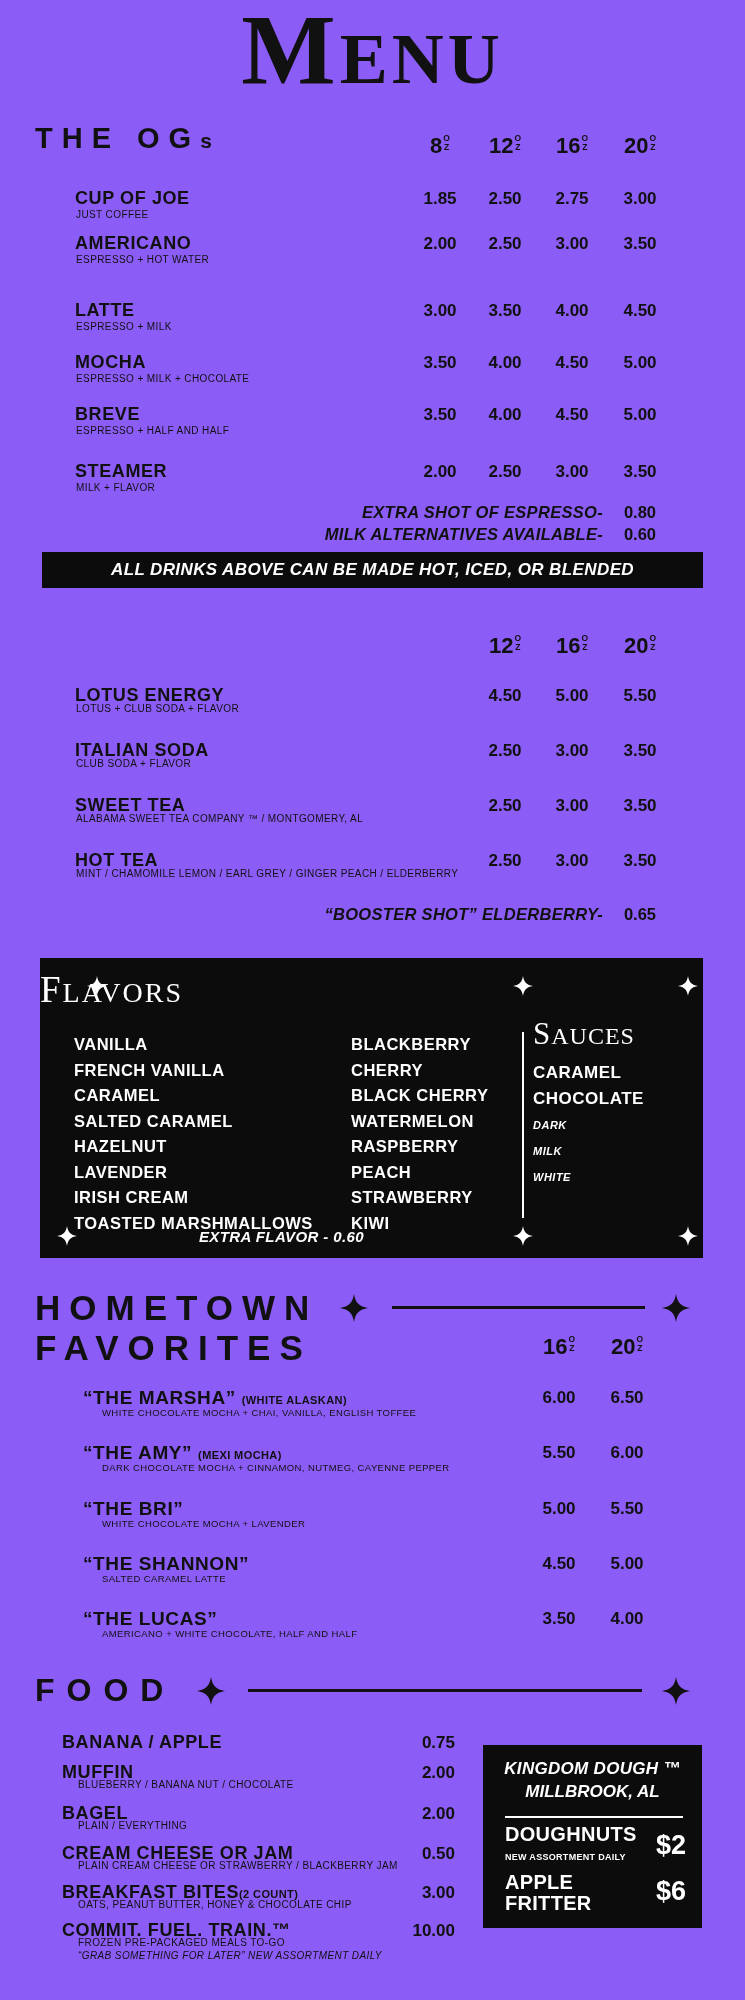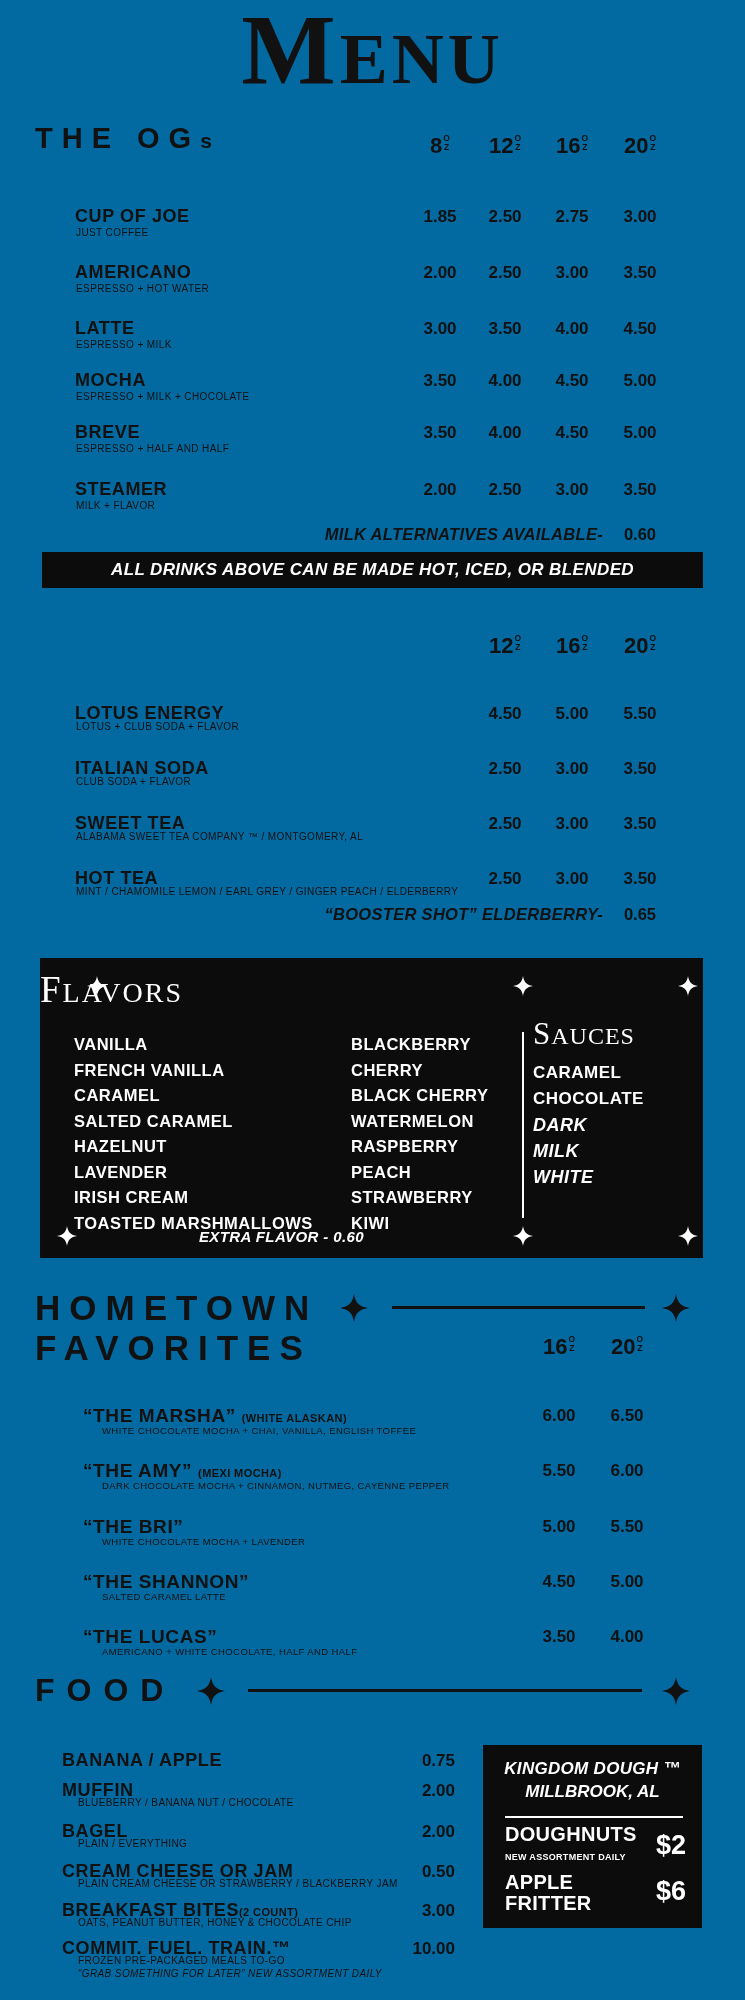--- a/index.html
+++ b/index.html
@@ -1,31 +1,31 @@
 <!DOCTYPE html>
 <html><head>
 <meta charset="utf-8">
 <style>
   html,body{margin:0;padding:0;background:#ffffff;}
-  .page{position:relative;width:745px;height:2000px;background:#0369a1;color:#111111;
+  .page{position:relative;width:745px;height:2000px;background:#8b5cf6;color:#111111;
         font-family:"Liberation Sans",sans-serif;overflow:hidden;}
   
   .menu-title{position:absolute;top:2px;left:0;width:745px;text-align:center;
       font-family:"Liberation Serif",serif;font-weight:bold;font-size:72px;letter-spacing:4px;line-height:96px;}
   .menu-title .cap{font-size:100px;}
   
   .sec-head{position:absolute;font-weight:bold;font-size:29px;letter-spacing:9px;white-space:nowrap;}
   .sec-head .small-s{font-size:21px;letter-spacing:2px;}
   .big-head{position:absolute;font-weight:bold;font-size:35px;letter-spacing:9px;white-space:nowrap;}
   
   .size{position:absolute;width:62px;text-align:center;font-weight:bold;font-size:22px;white-space:nowrap;}
   .oz{display:inline-flex;flex-direction:column;vertical-align:top;margin-left:1px;padding-top:1px;}
   .oz i{font-style:normal;font-weight:bold;font-size:8.5px;line-height:8.5px;}
   
-  .row{position:absolute;left:0;width:745px;height:40px;margin-top:18px;}
+  .row{position:absolute;left:0;width:745px;height:40px;}
   .iname{position:absolute;left:75px;top:0;font-weight:bold;font-size:18px;letter-spacing:.6px;white-space:nowrap;}
   .itag{font-weight:bold;font-size:11px;letter-spacing:.4px;}
   .idesc{position:absolute;left:76px;top:21px;font-size:10px;letter-spacing:.4px;white-space:nowrap;}
   .pc{position:absolute;top:1px;width:62px;text-align:center;font-weight:bold;font-size:17px;}
   .c1{left:409px}.c2{left:474px}.c3{left:541px}.c4{left:609px}
   .h1{left:528px}.h2{left:596px}
   
   .hm .iname{left:83px;font-size:19px;}
   .hm .idesc{left:102px;top:20px;font-size:9.5px;}
   
@@ -51,21 +51,21 @@
   .fl-col{position:absolute;top:74px;font-weight:bold;font-size:16.5px;line-height:25.5px;letter-spacing:.5px;white-space:nowrap;margin-left:6px;}
   .fl-col1{left:28px;}
   .fl-col2{left:305px;}
   .fl-extra{position:absolute;left:0;top:270px;width:483px;text-align:center;
             font-weight:bold;font-style:italic;font-size:15px;letter-spacing:.4px;}
   .fl-divider{position:absolute;left:482px;top:74px;width:2px;height:186px;background:#ffffff;}
   .sauces{position:absolute;left:493px;top:58px;width:160px;text-align:left;}
   .sa-title{font-family:"Liberation Serif",serif;font-size:24px;letter-spacing:1px;}
   .sa-title .cap{font-size:31px;}
   .sa-item{font-weight:bold;font-size:17px;line-height:26px;letter-spacing:.5px;}
-  .sa-var{font-weight:bold;font-style:italic;font-size:18px;line-height:26px;letter-spacing:.5px;}
+  .sa-var{font-weight:bold;font-style:italic;font-size:11px;line-height:26px;letter-spacing:.5px;}
   .sa-items{margin-top:8px;}
   
   .sparkle{position:absolute;}
   .sparkle path{fill:#111111;}
   .sparkle.w path{fill:#ffffff;}
   .rule{position:absolute;height:3px;background:#111111;}
   
   .kbox{position:absolute;left:483px;top:1745px;width:219px;height:183px;background:#0c0c0c;color:#ffffff;}
   .k1{position:absolute;left:0;top:14px;width:219px;text-align:center;font-weight:bold;font-style:italic;font-size:17px;letter-spacing:.3px;white-space:nowrap;}
   .k2{position:absolute;left:0;top:37px;width:219px;text-align:center;font-weight:bold;font-style:italic;font-size:17px;}
@@ -103,21 +103,21 @@
   </div>
 
   <div class="row" style="top:188px;">
     <span class="iname">CUP OF JOE</span>
     <span class="idesc">JUST COFFEE</span>
     <span class="pc c1">1.85</span>
     <span class="pc c2">2.50</span>
     <span class="pc c3">2.75</span>
     <span class="pc c4">3.00</span>
   </div>
-  <div class="row" style="top:244px;">
+  <div class="row" style="top:233px;">
     <span class="iname">AMERICANO</span>
     <span class="idesc">ESPRESSO + HOT WATER</span>
     <span class="pc c1">2.00</span>
     <span class="pc c2">2.50</span>
     <span class="pc c3">3.00</span>
     <span class="pc c4">3.50</span>
   </div>
   <div class="row" style="top:300px;">
     <span class="iname">LATTE</span>
     <span class="idesc">ESPRESSO + MILK</span>
@@ -144,20 +144,24 @@
   </div>
   <div class="row" style="top:461px;">
     <span class="iname">STEAMER</span>
     <span class="idesc">MILK + FLAVOR</span>
     <span class="pc c1">2.00</span>
     <span class="pc c2">2.50</span>
     <span class="pc c3">3.00</span>
     <span class="pc c4">3.50</span>
   </div>
 
+  <div class="xline" style="top:503px;">
+    <span class="xlabel">EXTRA SHOT OF ESPRESSO-</span>
+    <span class="xprice">0.80</span>
+  </div>
   <div class="xline" style="top:525px;">
     <span class="xlabel">MILK ALTERNATIVES AVAILABLE-</span>
     <span class="xprice">0.60</span>
   </div>
 
   <div class="banner">ALL DRINKS ABOVE CAN BE MADE HOT, ICED, OR BLENDED</div>
 
   <div>
     <span class="size c2" style="top:633px;"><span>12</span><span class="oz">
           <i>O</i>

